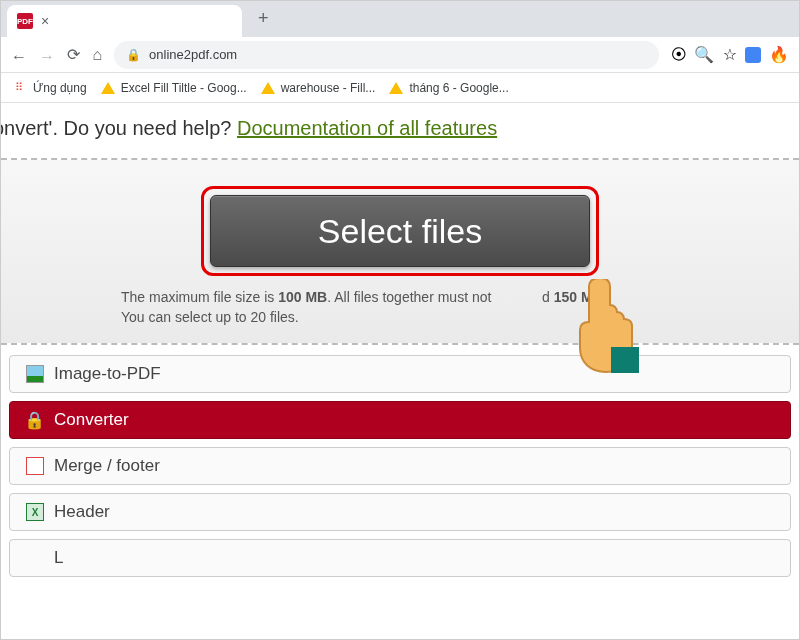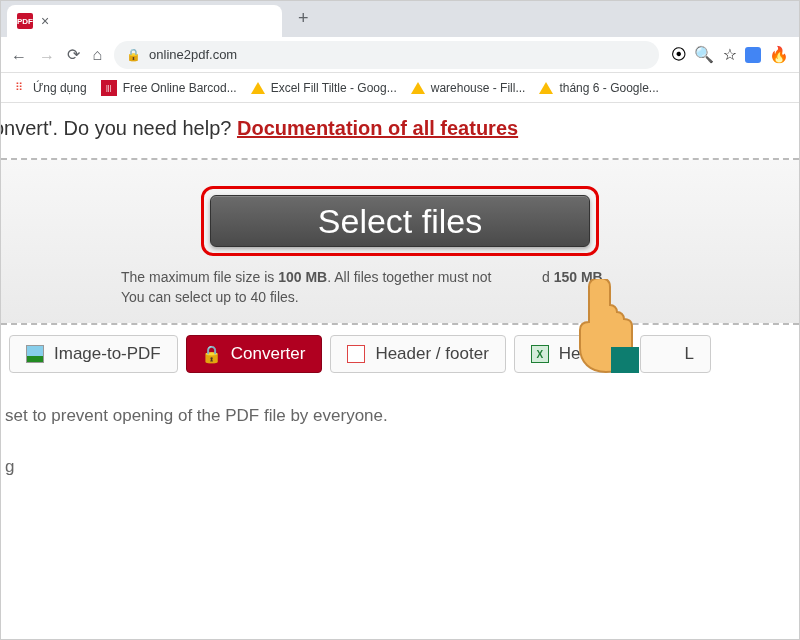--- a/index.html
+++ b/index.html
@@ -1,43 +1,43 @@
 <!DOCTYPE html>
 <html><head>
 <meta charset="utf-8">
 <style>
 * { margin:0; padding:0; box-sizing:border-box; font-family:Arial,sans-serif; }
 body { width:800px; height:640px; background:#fff; position:relative; overflow:hidden; border:1px solid #ccc; }
 .chrome-top { background:#dee1e6; height:36px; display:flex; align-items:flex-end; padding:0 6px; }
-.tab { background:#fff; border-radius:8px 8px 0 0; height:32px; display:flex; align-items:center; padding:0 10px; font-size:12px; color:#3c4043; gap:8px; width:275px; }
+.tab { background:#fff; border-radius:8px 8px 0 0; height:32px; display:flex; align-items:center; padding:0 10px; font-size:12px; color:#3c4043; gap:8px; width:235px; }
 .tab-icon { width:16px; height:16px; background:#c8102e; color:#fff; font-size:8px; font-weight:bold; display:flex; align-items:center; justify-content:center; border-radius:2px; }
 .tab-title { flex:1; white-space:nowrap; overflow:hidden; text-overflow:ellipsis; }
 .tab-close { color:#5f6368; font-size:14px; }
 .new-tab { margin-left:8px; color:#5f6368; font-size:18px; padding:4px 8px; margin-bottom:4px; }
 .toolbar { height:36px; display:flex; align-items:center; padding:0 10px; gap:12px; background:#fff; border-bottom:1px solid #e0e0e0; }
 .nav-icon { color:#5f6368; font-size:16px; display:flex; align-items:center; }
 .nav-icon.disabled { color:#bdbdbd; }
 .url-bar { flex:1; height:28px; background:#f1f3f4; border-radius:14px; display:flex; align-items:center; padding:0 12px; gap:8px; font-size:13px; color:#3c4043; }
 .lock { font-size:12px; }
 .bookmarks { height:30px; display:flex; align-items:center; padding:0 10px; gap:14px; background:#fff; border-bottom:1px solid #e0e0e0; font-size:12px; color:#3c4043; }
 .bm { display:flex; align-items:center; gap:6px; cursor:pointer; white-space:nowrap; }
 .bm-icon { width:16px; height:16px; display:flex; align-items:center; justify-content:center; font-size:11px; }
 .apps-icon { color:#ea4335; }
 .drive-tri { width:0; height:0; border-left:7px solid transparent; border-right:7px solid transparent; border-bottom:12px solid; position:relative; }
 .d-yellow { border-bottom-color:#fbbc04; }
 .content { padding:14px 0 0 0; background:#fff; }
 .help-line { font-size:20px; color:#333; padding:0 0 18px 0; margin-left:-8px; }
-.help-line a { color:#b91c1c; text-decoration:underline; font-weight:bold; }
+.help-line a { color:#4d7c0f; text-decoration:underline; font-weight:normal; }
 .dashed { border-top:2px dashed #bbb; }
 .uploader { background:linear-gradient(#f7f7f7,#eaeaea); padding:26px 0 16px; position:relative; }
 .select-wrap { display:flex; justify-content:center; }
 .select-box { border:3px solid #e30000; border-radius:12px; padding:6px; position:relative; }
-.select-btn { width:380px; height:52px; background:linear-gradient(#6b6b6b,#4a4a4a); border:1px solid #333; border-radius:6px; color:#fff; font-size:34px; display:flex; align-items:center; justify-content:center; box-shadow:inset 0 1px 0 rgba(255,255,255,.2), 0 2px 4px rgba(0,0,0,.3); cursor:pointer; }
+.select-btn { width:380px; height:72px; background:linear-gradient(#6b6b6b,#4a4a4a); border:1px solid #333; border-radius:6px; color:#fff; font-size:34px; display:flex; align-items:center; justify-content:center; box-shadow:inset 0 1px 0 rgba(255,255,255,.2), 0 2px 4px rgba(0,0,0,.3); cursor:pointer; }
 .size-txt { margin-top:12px; padding:0 60px 0 120px; font-size:14px; color:#555; line-height:1.4; }
-.tabs-row { display:flex; gap:8px; padding:10px 8px; background:#fff; overflow:hidden; border-top:2px dashed #bbb; }
+.tabs-row { display:flex; gap:8px; padding:10px 8px; background:#fff; overflow:hidden; border-top:2px dashed #bbb;flex-direction:column; }
 .ptab { border:1px solid #ccc; border-radius:4px; padding:8px 16px; display:flex; align-items:center; gap:10px; font-size:17px; color:#444; background:#fafafa; white-space:nowrap; }
 .ptab.active { background:#b00020; color:#fff; border-color:#8a0018; }
 .ic { width:18px; height:18px; display:flex; align-items:center; justify-content:center; }
 .ic-img { background:linear-gradient(#87ceeb 60%,#228b22 60%); border:1px solid #999; }
 .ic-lock { color:#fff; }
 .ic-page { border:1px solid #d44; background:#fff; }
 .ic-xl { background:#d4edda; border:1px solid #1e7e34; color:#1e7e34; font-size:10px; font-weight:bold; }
 .ic-grid { display:grid; grid-template-columns:1fr 1fr; gap:2px; }
 .ic-grid span { background:#d44; }
 .desc { padding:20px 12px 0; font-size:17px; color:#666; line-height:1.5; margin-left:-8px; }
@@ -74,24 +74,20 @@
     <span style="color:#ff6b00">🔥</span>
   </div>
 </div>
 
 <div class="bookmarks">
   <div class="bm">
     <span class="bm-icon apps-icon">⠿</span>
     <span>Ứng dụng</span>
   </div>
   <div class="bm">
-    <span class="bm-icon" style="background:#c8102e;color:#fff;font-size:7px">|||</span>
-    <span>Free Online Barcod...</span>
-  </div>
-  <div class="bm">
     <div class="drive-tri d-yellow"></div>
     <span>Excel Fill Tiltle - Goog...</span>
   </div>
   <div class="bm">
     <div class="drive-tri d-yellow"></div>
     <span>warehouse - Fill...</span>
   </div>
   <div class="bm">
     <div class="drive-tri d-yellow"></div>
     <span>tháng 6 - Google...</span>
@@ -104,52 +100,51 @@
   </div>
   <div class="dashed"></div>
   <div class="uploader">
     <div class="select-wrap">
       <div class="select-box">
         <div class="select-btn">Select files</div>
       </div>
     </div>
     <div class="size-txt">
       <span>The maximum file size is </span><b>100 MB</b><span>. All files together must not </span>&nbsp;&nbsp;&nbsp;&nbsp;&nbsp;&nbsp;&nbsp;&nbsp;&nbsp;&nbsp;&nbsp;&nbsp;<span>d </span><b>150 MB</b><span>.</span><br>
-      <span>You can select up to 40 files.</span>
+      <span>You can select up to 20 files.</span>
     </div>
   </div>
   <div class="tabs-row">
     <div class="ptab">
       <div class="ic ic-img"></div>
       <span>Image-to-PDF</span>
     </div>
     <div class="ptab active">
       <div class="ic ic-lock">🔒</div>
       <span>Converter</span>
     </div>
     <div class="ptab">
       <div class="ic ic-page"></div>
-      <span>Header / footer</span>
+      <span>Merge / footer</span>
     </div>
     <div class="ptab">
       <div class="ic ic-xl">X</div>
       <span>Header</span>
     </div>
     <div class="ptab">
       <div class="ic ic-grid">
           <span></span>
           <span></span>
           <span></span>
           <span></span>
         </div>
       <span>L</span>
     </div>
   </div>
   <div class="desc">
-    <div> set to prevent opening of the PDF file by everyone.</div>
     <br>
     <div>g</div>
   </div>
 </div>
 
 <div class="hand">
 <svg viewBox="0 0 90 100">
   <path d="M32 8 l0 35 c-5 0 -9 2 -9 8 l0 18 c0 14 10 24 26 24 c14 0 26 -8 26 -24 l0 -22 c0 -5 -4 -7 -8 -7 c0 -4 -3 -7 -7 -7 c0 -4 -3 -7 -7 -7 l0 -18 c0 -6 -4 -9 -10 -9 c-7 0 -11 3 -11 9 z" fill="#f4b860" stroke="#c98a3a" stroke-width="2"></path>
   <rect x="54" y="68" width="28" height="26" fill="#0d7d6f"></rect>
 </svg>

